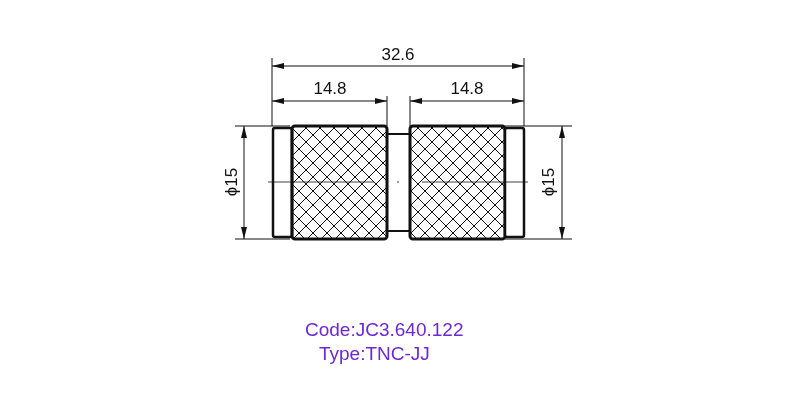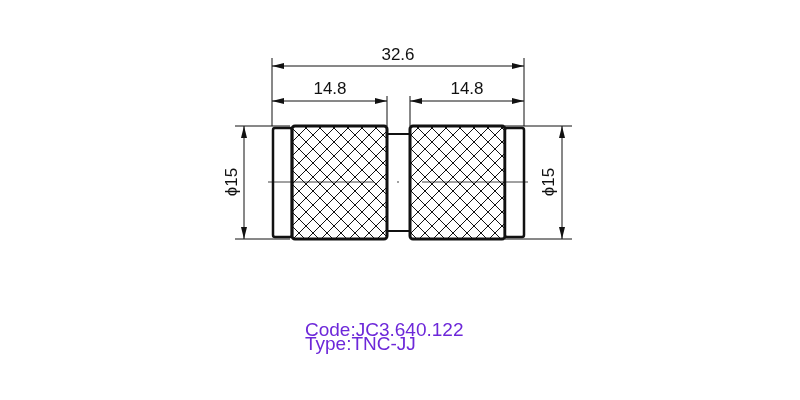--- a/index.html
+++ b/index.html
@@ -1,20 +1,20 @@
 <!DOCTYPE html>
 <html><head>
 <meta charset="utf-8">
 <style>
   html,body{margin:0;padding:0;background:#ffffff;}
   body{width:800px;height:400px;position:relative;overflow:hidden;font-family:"Liberation Sans",sans-serif;}
   #drawing{position:absolute;left:0;top:0;}
   .caption{position:absolute;left:305px;font-size:19px;color:#6d28d9;line-height:24px;}
   .cap1{top:318px;}
-  .cap2{top:332px;}
+  .cap2{top:342px;margin-left:14px;}
   .dimtxt{font-family:"Liberation Sans",sans-serif;font-size:17px;fill:#111;}
 </style>
 </head>
 <body>
 
 <svg id="drawing" width="800" height="400" viewBox="0 0 800 400">
   <defs>
     <pattern id="knurl" width="14" height="14" patternUnits="userSpaceOnUse" x="292" y="128">
       <path d="M0,0 L14,14 M14,0 L0,14 M-7,7 L7,21 M7,-7 L21,7 M7,21 L21,7 M-7,7 L7,-7" stroke="#111" stroke-width="1"></path>
     </pattern>

